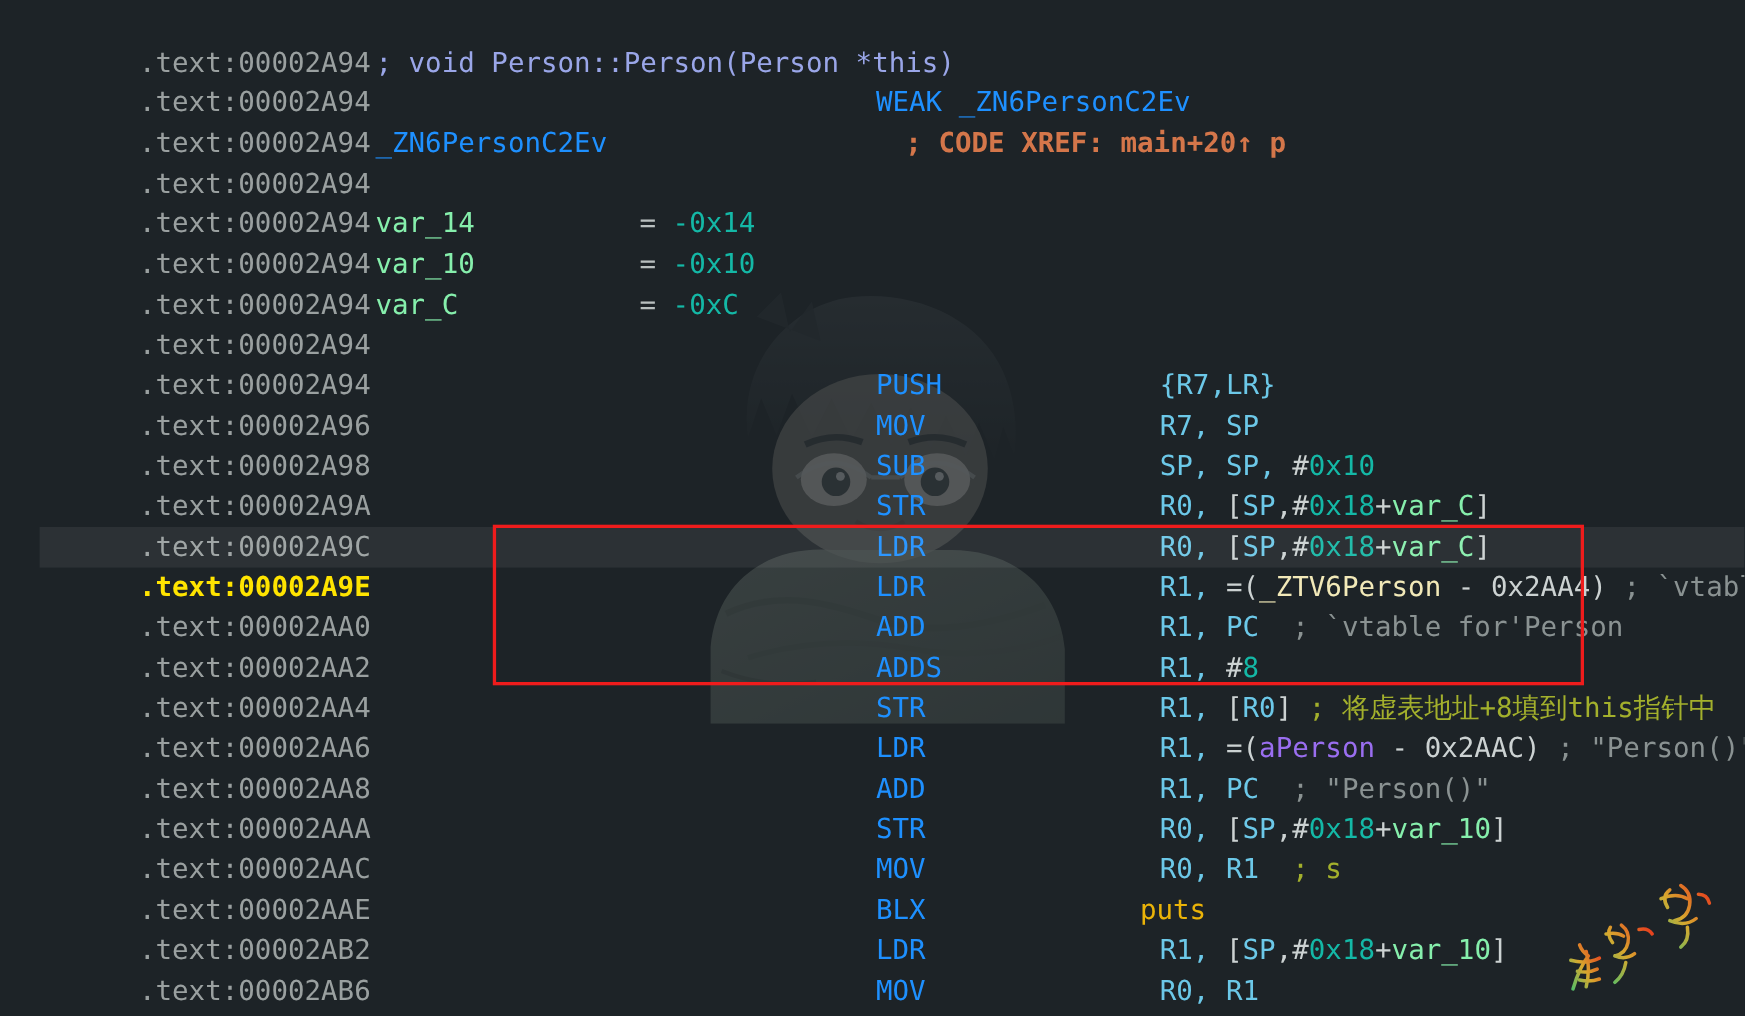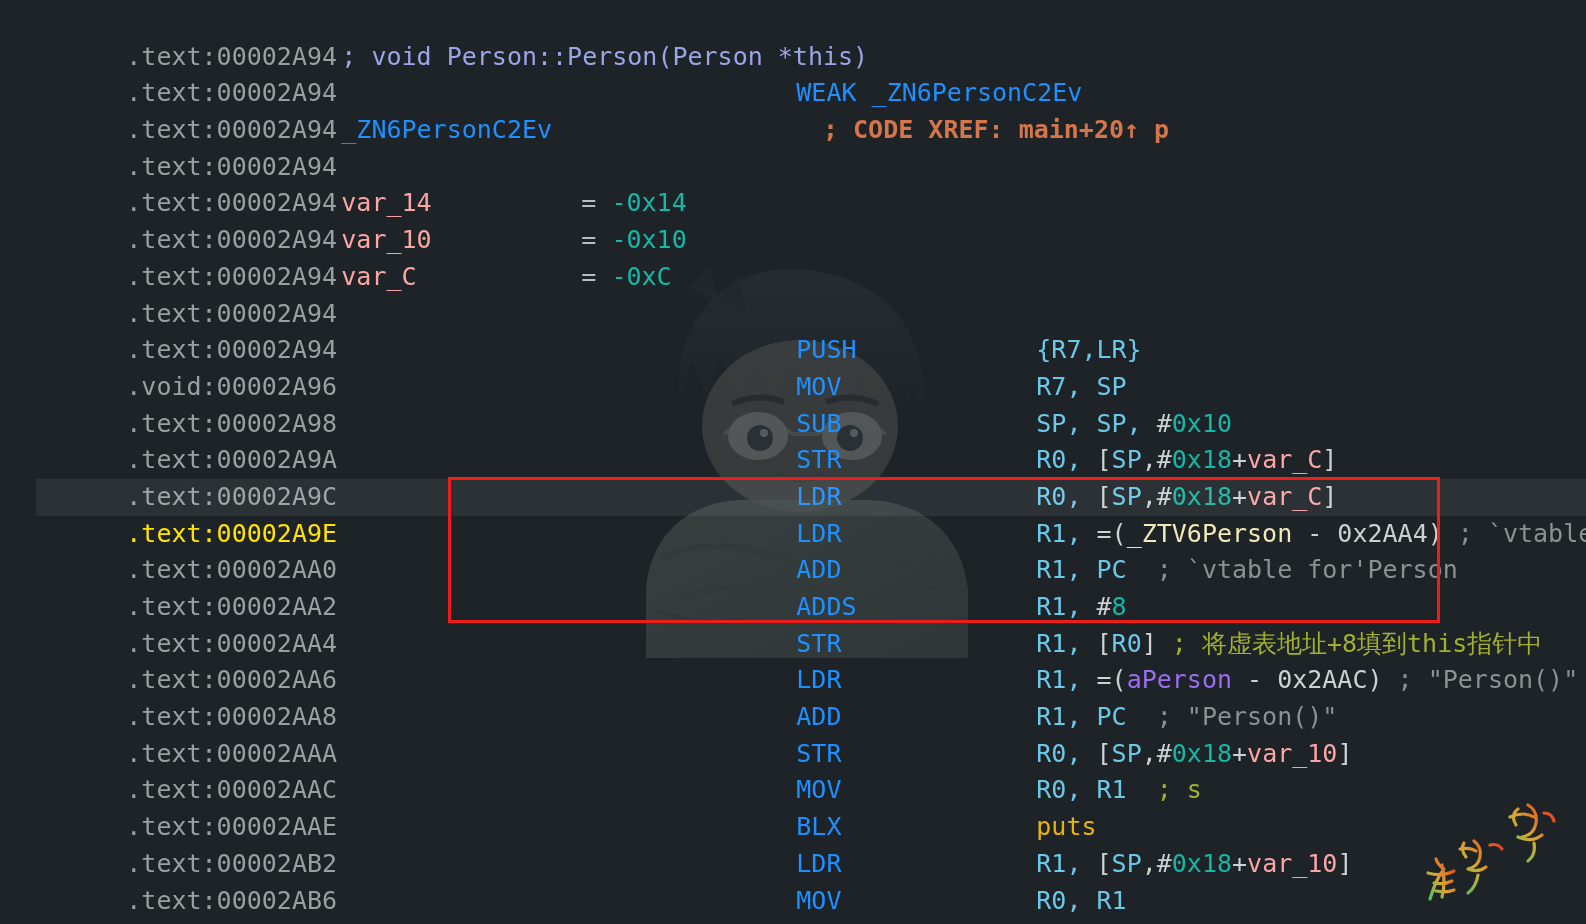--- a/index.html
+++ b/index.html
@@ -62,29 +62,29 @@
   }
 
   
   .c-addr   { display:inline-block; width: 215px; }
   .c-name   { display:inline-block; width: 240px; }
   .c-mnem   { display:inline-block; width: 240px; }
   .pad-mnem { display:inline-block; width: 455px; }
 
   
   .t-addr    { color: #9aa0a0; }
-  .t-addr-hl { color: #ffe400; }
+  .t-addr-hl { color: #ffe400; font-weight: bold; }
   .t-proto   { color: #9aa6e8; }
   .t-keyword { color: #1e90ff; }
   .t-symbol  { color: #1e90ff; }
   .t-mnem    { color: #1e90ff; }
-  .t-var     { color: #fca5a5; }
+  .t-var     { color: #86efac; }
   .t-num     { color: #14b8a6; }
   .t-eq      { color: #b9bfbf; }
-  .t-reg     { color: #6cc8e8; }
+  .t-reg     { color: #6cc8e8; margin-left: 18px; }
   .t-plain   { color: #ccd2d2; }
   .t-xref    { color: #d4764a; font-weight: bold; }
   .t-cmt     { color: #8a9292; }
   .t-cmt-cn  { color: #a3b02c; margin-top: 28px; }
   .t-datasym { color: #9a6ef0; }
   .t-codesym { color: #eab308; }
   .t-vtsym   { color: #f2e9b8; }
   .t-strcmt  { color: #8a9292; }
 
   
@@ -199,21 +199,21 @@
 
     <div class="line">
       <span class="c-addr t-addr">.text:00002A94</span>
     </div>
 
     <div class="line">
       <span class="c-addr t-addr">.text:00002A94</span><span class="pad-mnem"></span><span class="c-mnem t-mnem">PUSH</span><span class="t-reg">{R7,LR}</span>
     </div>
 
     <div class="line">
-      <span class="c-addr t-addr">.void:00002A96</span><span class="pad-mnem"></span><span class="c-mnem t-mnem">MOV</span><span class="t-reg">R7, SP</span>
+      <span class="c-addr t-addr">.text:00002A96</span><span class="pad-mnem"></span><span class="c-mnem t-mnem">MOV</span><span class="t-reg">R7, SP</span>
     </div>
 
     <div class="line">
       <span class="c-addr t-addr">.text:00002A98</span><span class="pad-mnem"></span><span class="c-mnem t-mnem">SUB</span><span class="t-reg">SP, SP, <span class="t-plain">#</span><span class="t-num">0x10</span></span>
     </div>
 
     <div class="line">
       <span class="c-addr t-addr">.text:00002A9A</span><span class="pad-mnem"></span><span class="c-mnem t-mnem">STR</span><span class="t-reg">R0, <span class="t-plain">[</span>SP<span class="t-plain">,#</span><span class="t-num">0x18</span><span class="t-plain">+</span><span class="t-var">var_C</span><span class="t-plain">]</span></span>
     </div>
 

